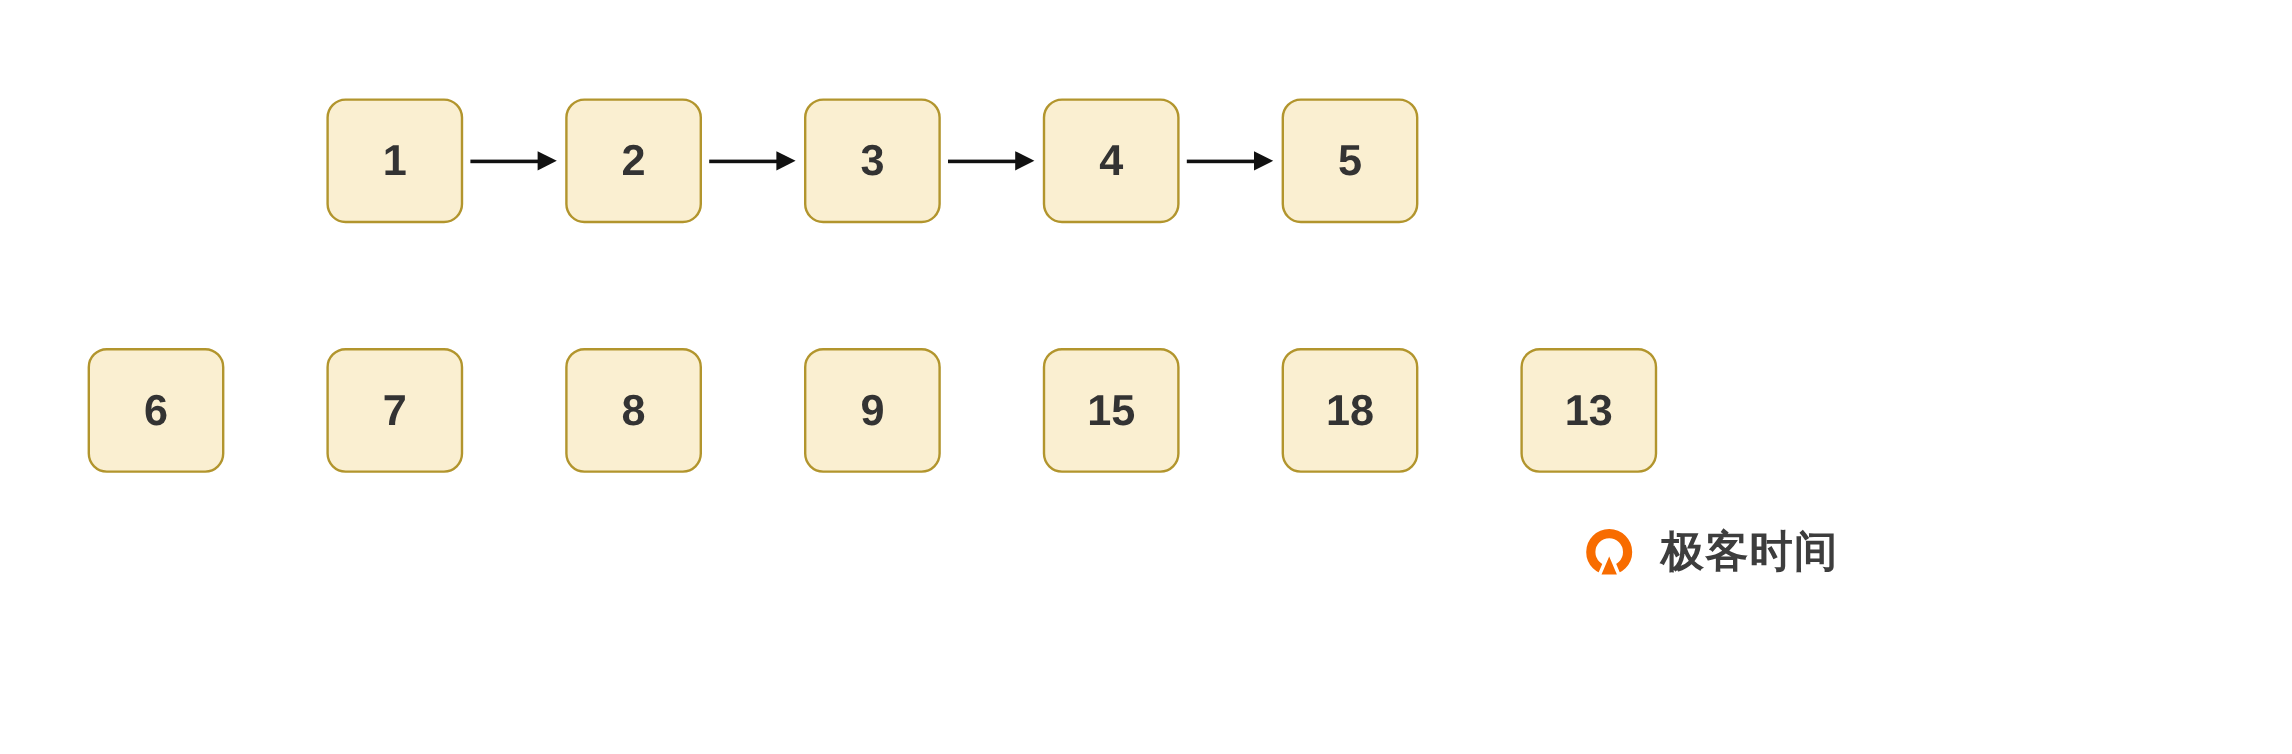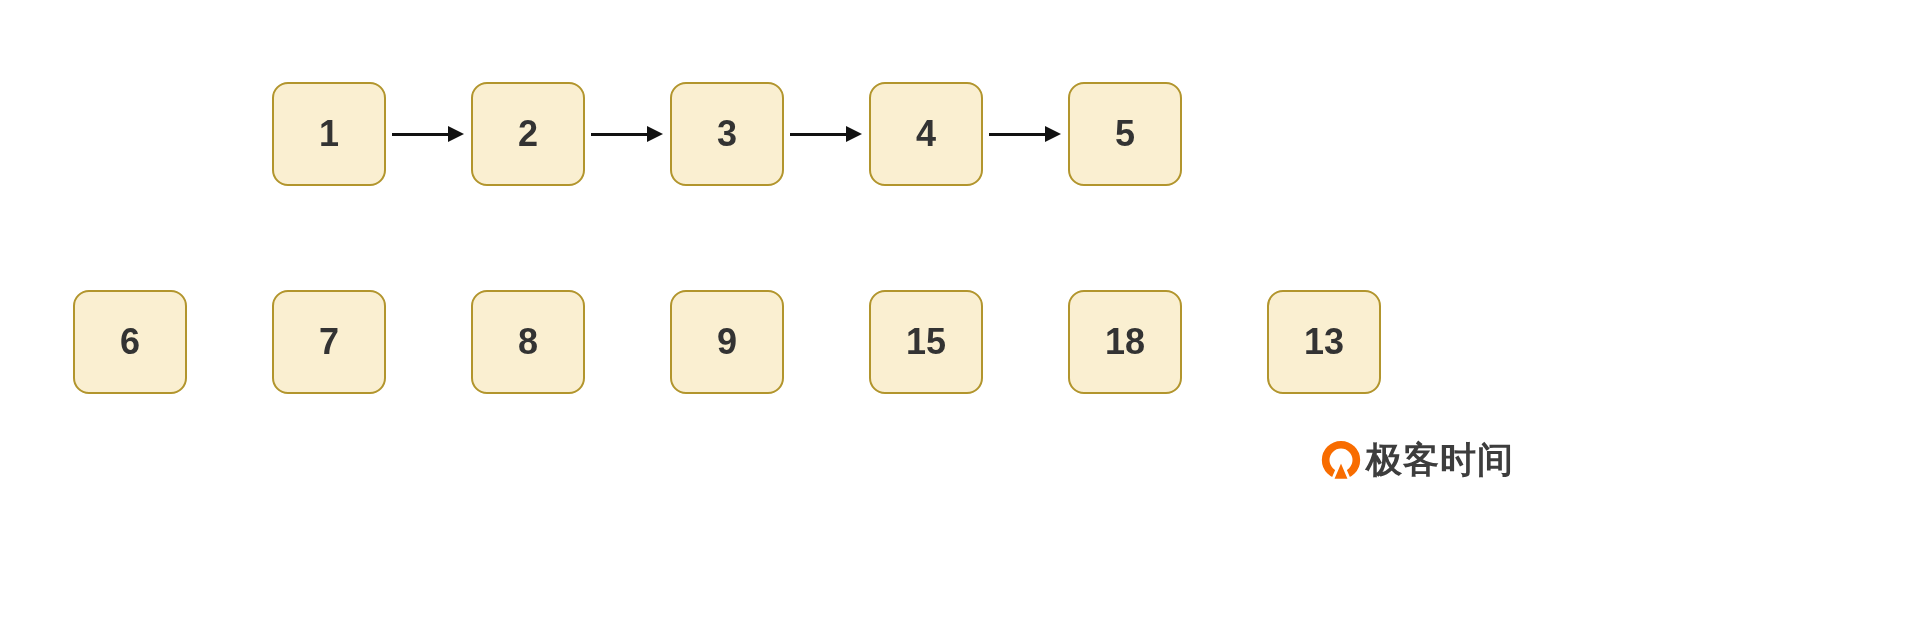--- a/index.html
+++ b/index.html
@@ -55,21 +55,21 @@
     border-top: 8.5px solid transparent;
     border-bottom: 8.5px solid transparent;
   }
 
   .brand {
     position: absolute;
     left: 1318px;
     top: 436px;
     display: flex;
     align-items: center;
-    gap: 2px;
+    gap: 20px;
   }
   .brand-text {
     font-size: 36px;
     font-weight: bold;
     color: #3d3d3d;
     letter-spacing: 1px;
   }
 </style>
 </head>
 <body>

